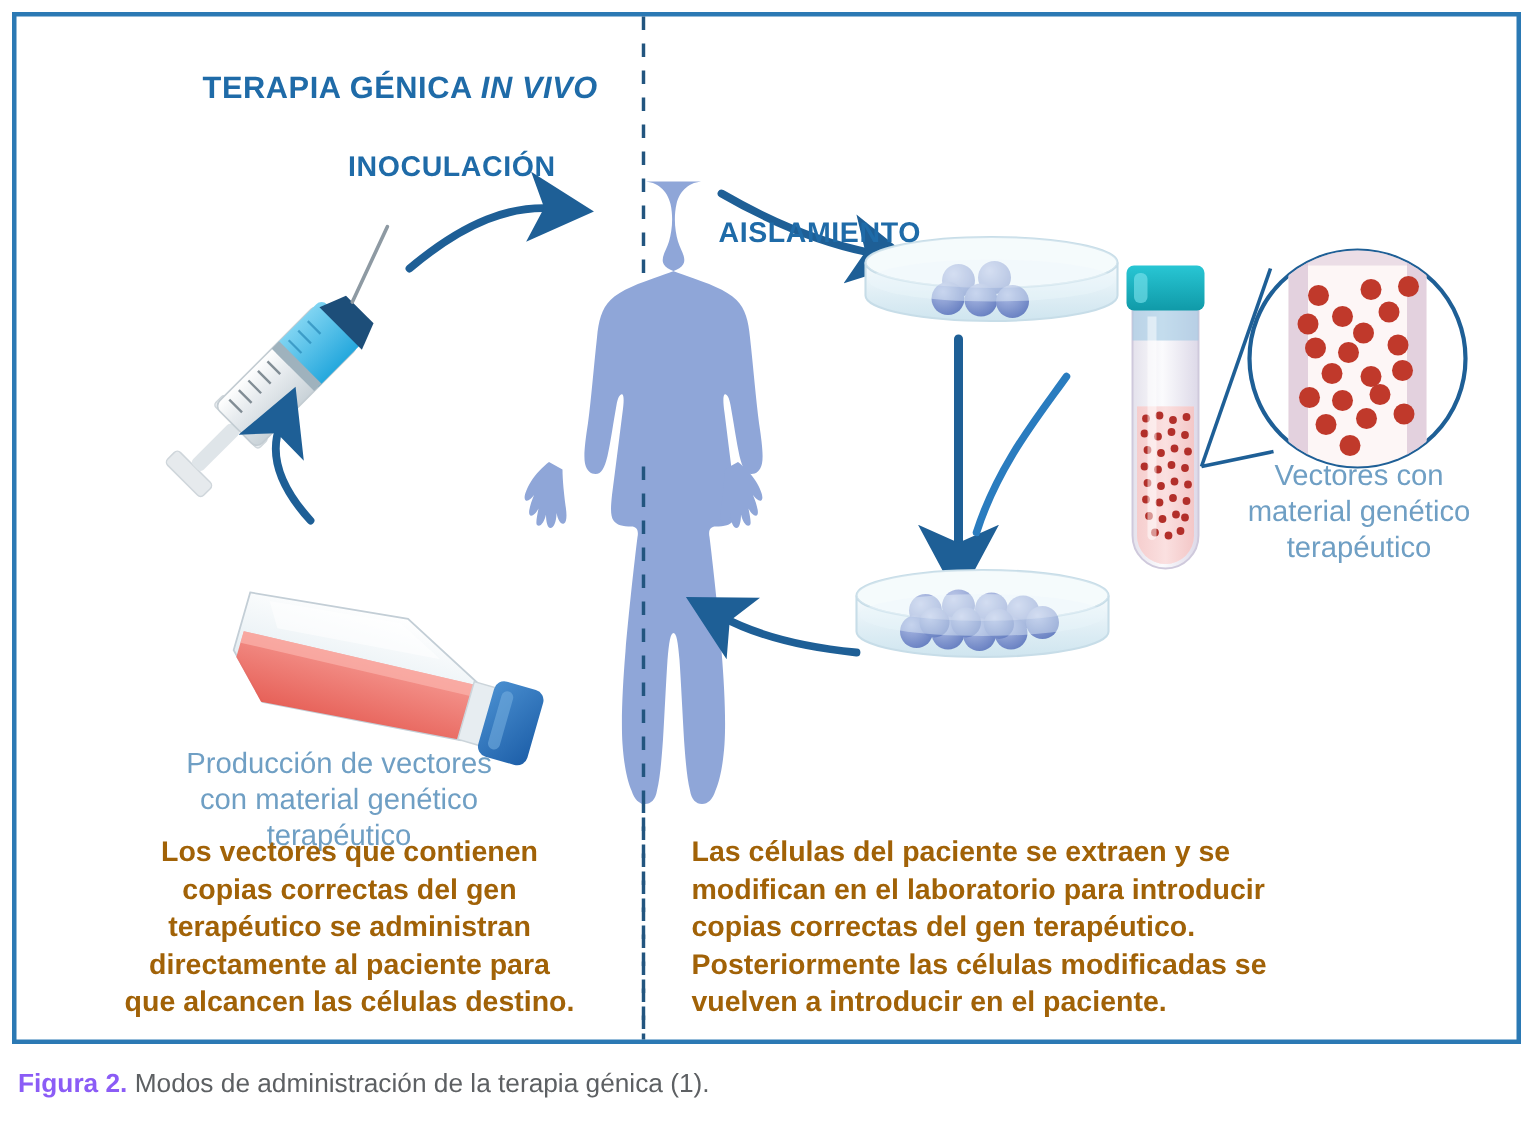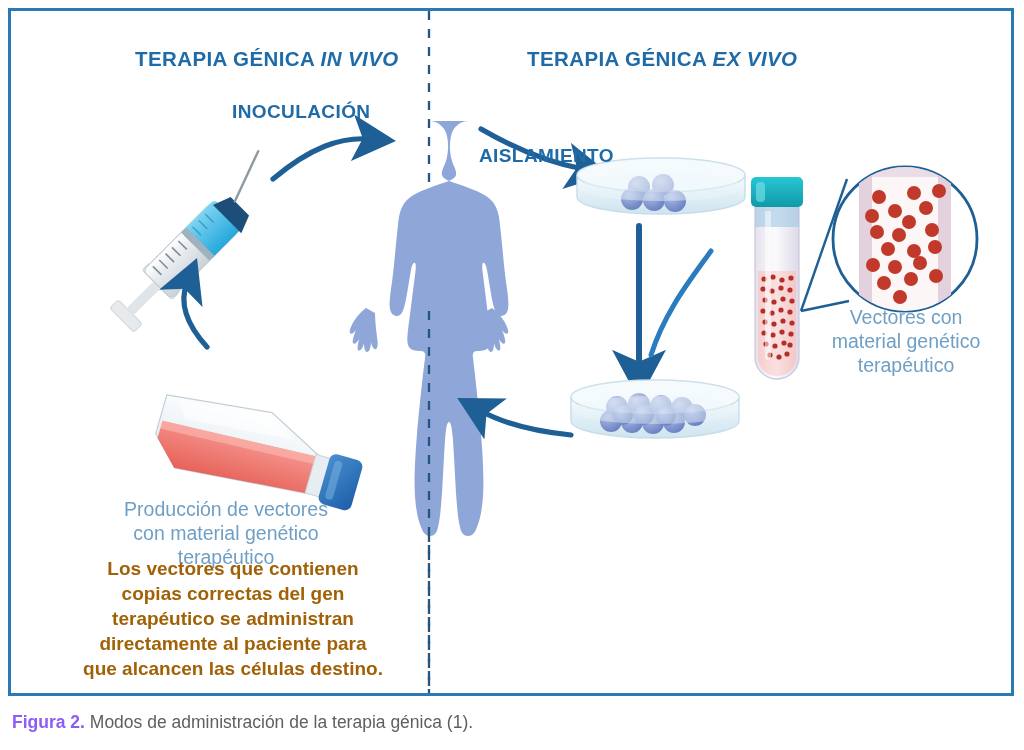--- a/index.html
+++ b/index.html
@@ -310,38 +310,40 @@
           </g>
         </g>
       </g>
     </svg>
 
     <div class="hdr hdr-main" style="left:124px;top:36px;">
       <span>TERAPIA GÉNICA </span><span class="ital">IN VIVO</span>
     </div>
     <div class="hdr hdr-step" style="left:221px;top:90px;">INOCULACIÓN</div>
 
-    <div class="hdr hdr-main" style="left:516px;top:36px;">
-      <span>TERAPIA GÉNICA </span><span class="ital">EX VIVO</span>
-    </div>
     <div class="hdr hdr-step" style="left:468px;top:90px;margin-top:44px;">AISLAMIENTO</div>
 
     <div class="cap" style="left:50px;top:462px;width:330px;margin-top:24px;">Producción de vectores
 con material genético
 terapéutico</div>
 
     <div class="cap" style="left:790px;top:294px;width:210px;">Vectores con
 material genético
 terapéutico</div>
 
 
     <div class="para" style="left:48px;top:545px;width:348px;">Los vectores que contienen
 copias correctas del gen
 terapéutico se administran
 directamente al paciente para
 que alcancen las células destino.</div>
 
+    <div class="para" style="left:450px;top:545px;width:490px;text-align:left;">Las células del paciente se extraen y se
+modifican en el laboratorio para introducir
+copias correctas del gen terapéutico.
+Posteriormente las células modificadas se
+vuelven a introducir en el paciente.</div>
   </div>
 </div>
 
 <div id="figure-caption">
   <b>Figura 2.</b><span> Modos de administración de la terapia génica (1).</span>
 </div>
 
 </body></html>

